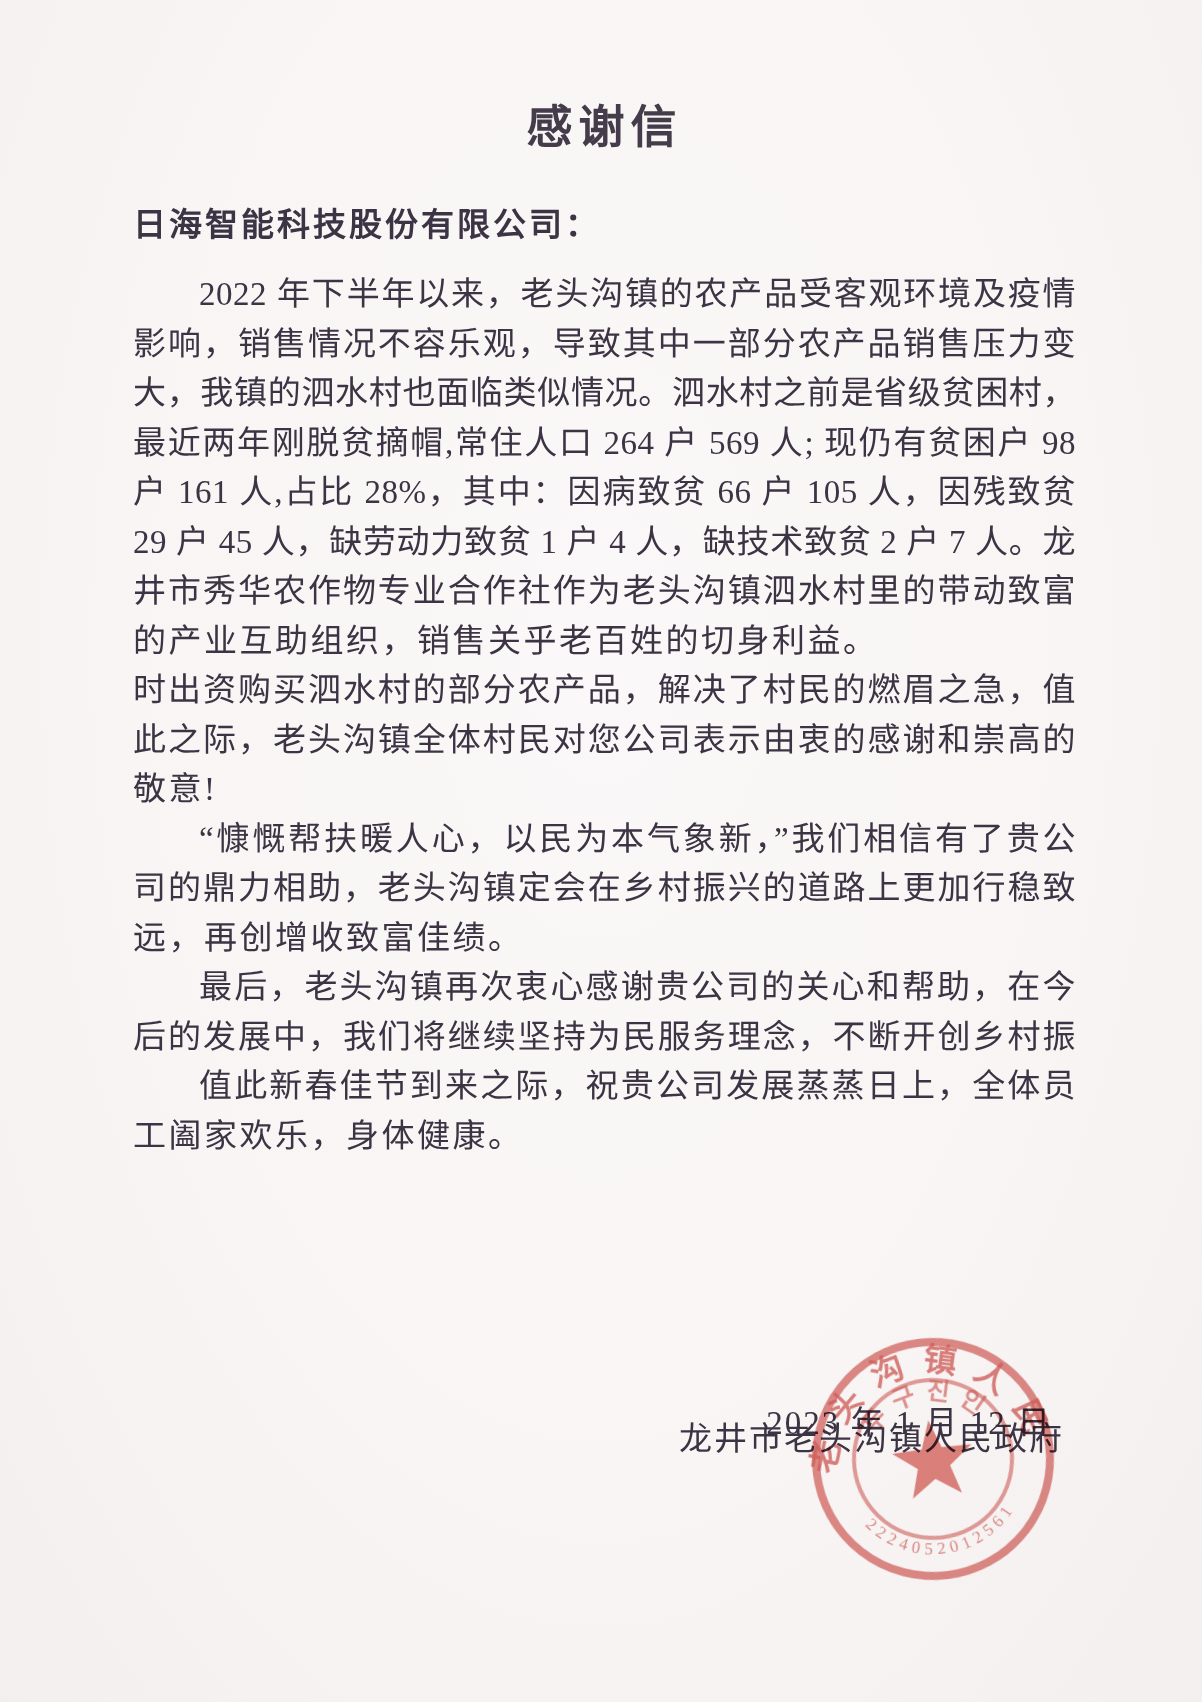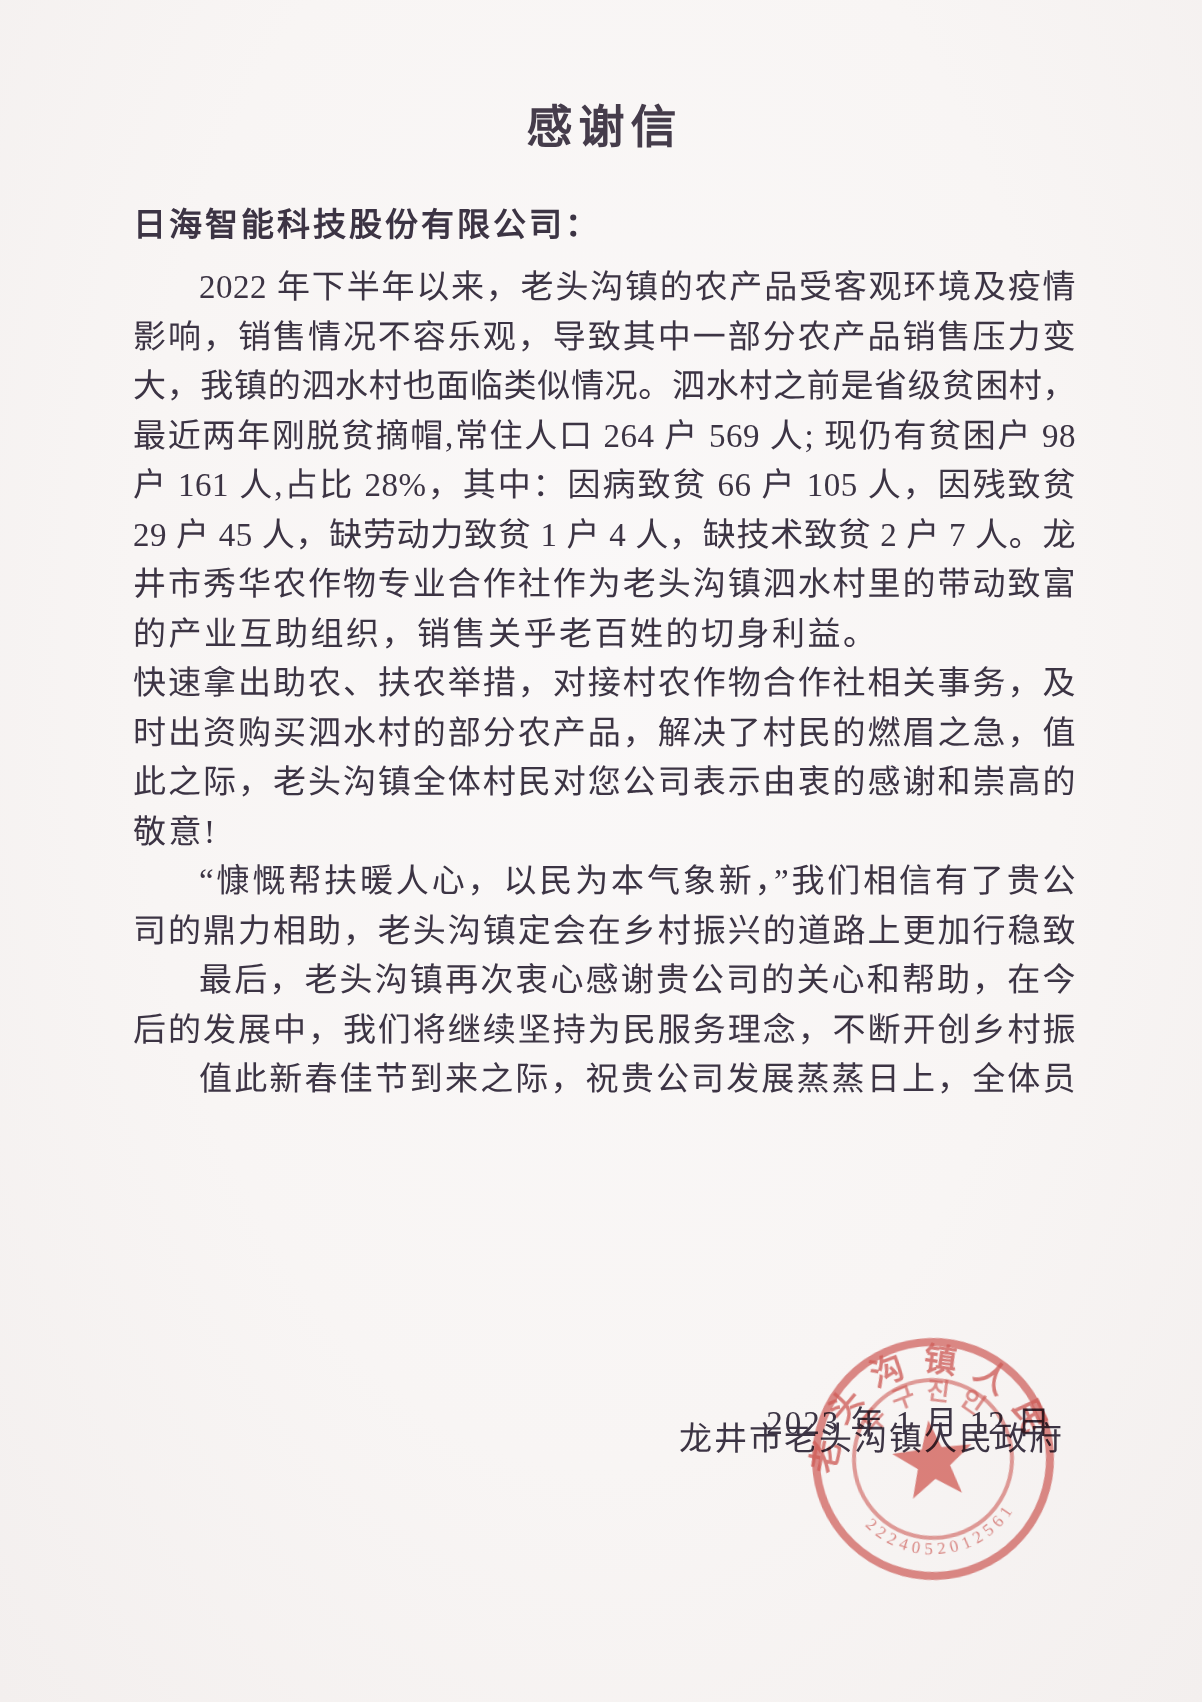--- a/index.html
+++ b/index.html
@@ -30,21 +30,21 @@
     line-height:72px;
   }
   .addressee{
     margin-top:38px;
     font-size:33px;
     font-weight:700;
     letter-spacing:3px;
     line-height:46px;
   }
   .body-text{
-    margin-top:15px;
+    margin-top:22px;
   }
   .line{
     font-size:33px;
     line-height:49.5px;
     text-align:justify;
     text-align-last:justify;
     text-justify:inter-character;
     letter-spacing:0.5px;
   }
   .line.first{
@@ -100,32 +100,33 @@
 
       <div class="line first">2022 年下半年以来，老头沟镇的农产品受客观环境及疫情</div>
       <div class="line">影响，销售情况不容乐观，导致其中一部分农产品销售压力变</div>
       <div class="line">大，我镇的泗水村也面临类似情况。泗水村之前是省级贫困村，</div>
       <div class="line">最近两年刚脱贫摘帽,常住人口 264 户 569 人; 现仍有贫困户 98</div>
       <div class="line">户 161 人,占比 28%，其中：因病致贫 66 户 105 人，因残致贫</div>
       <div class="line">29 户 45 人，缺劳动力致贫 1 户 4 人，缺技术致贫 2 户 7 人。龙</div>
       <div class="line">井市秀华农作物专业合作社作为老头沟镇泗水村里的带动致富</div>
       <div class="line end">的产业互助组织，销售关乎老百姓的切身利益。</div>
 
-      <div class="line">快速拿出助农、扶农举措，对接村农作物合作社相关事务，及</div>
       <div class="line">时出资购买泗水村的部分农产品，解决了村民的燃眉之急，值</div>
       <div class="line">此之际，老头沟镇全体村民对您公司表示由衷的感谢和崇高的</div>
       <div class="line end">敬意!</div>
 
       <div class="line first">“慷慨帮扶暖人心，以民为本气象新，”我们相信有了贵公</div>
       <div class="line">司的鼎力相助，老头沟镇定会在乡村振兴的道路上更加行稳致</div>
+      <div class="line end">远，再创增收致富佳绩。</div>
 
       <div class="line first">最后，老头沟镇再次衷心感谢贵公司的关心和帮助，在今</div>
       <div class="line">后的发展中，我们将继续坚持为民服务理念，不断开创乡村振</div>
 
       <div class="line first">值此新春佳节到来之际，祝贵公司发展蒸蒸日上，全体员</div>
+      <div class="line end">工阖家欢乐，身体健康。</div>
     </div>
   </div>
 
   <div class="signature">龙井市老头沟镇人民政府</div>
   <div class="date">2023 年 1 月 12 日</div>
 
   <div class="stamp">
     <svg width="258" height="258" viewBox="0 0 258 258">
       <defs>
         <path id="arcTopOuter" d="M 31,140 A 98,98 0 0 1 227,140" fill="none"></path>

